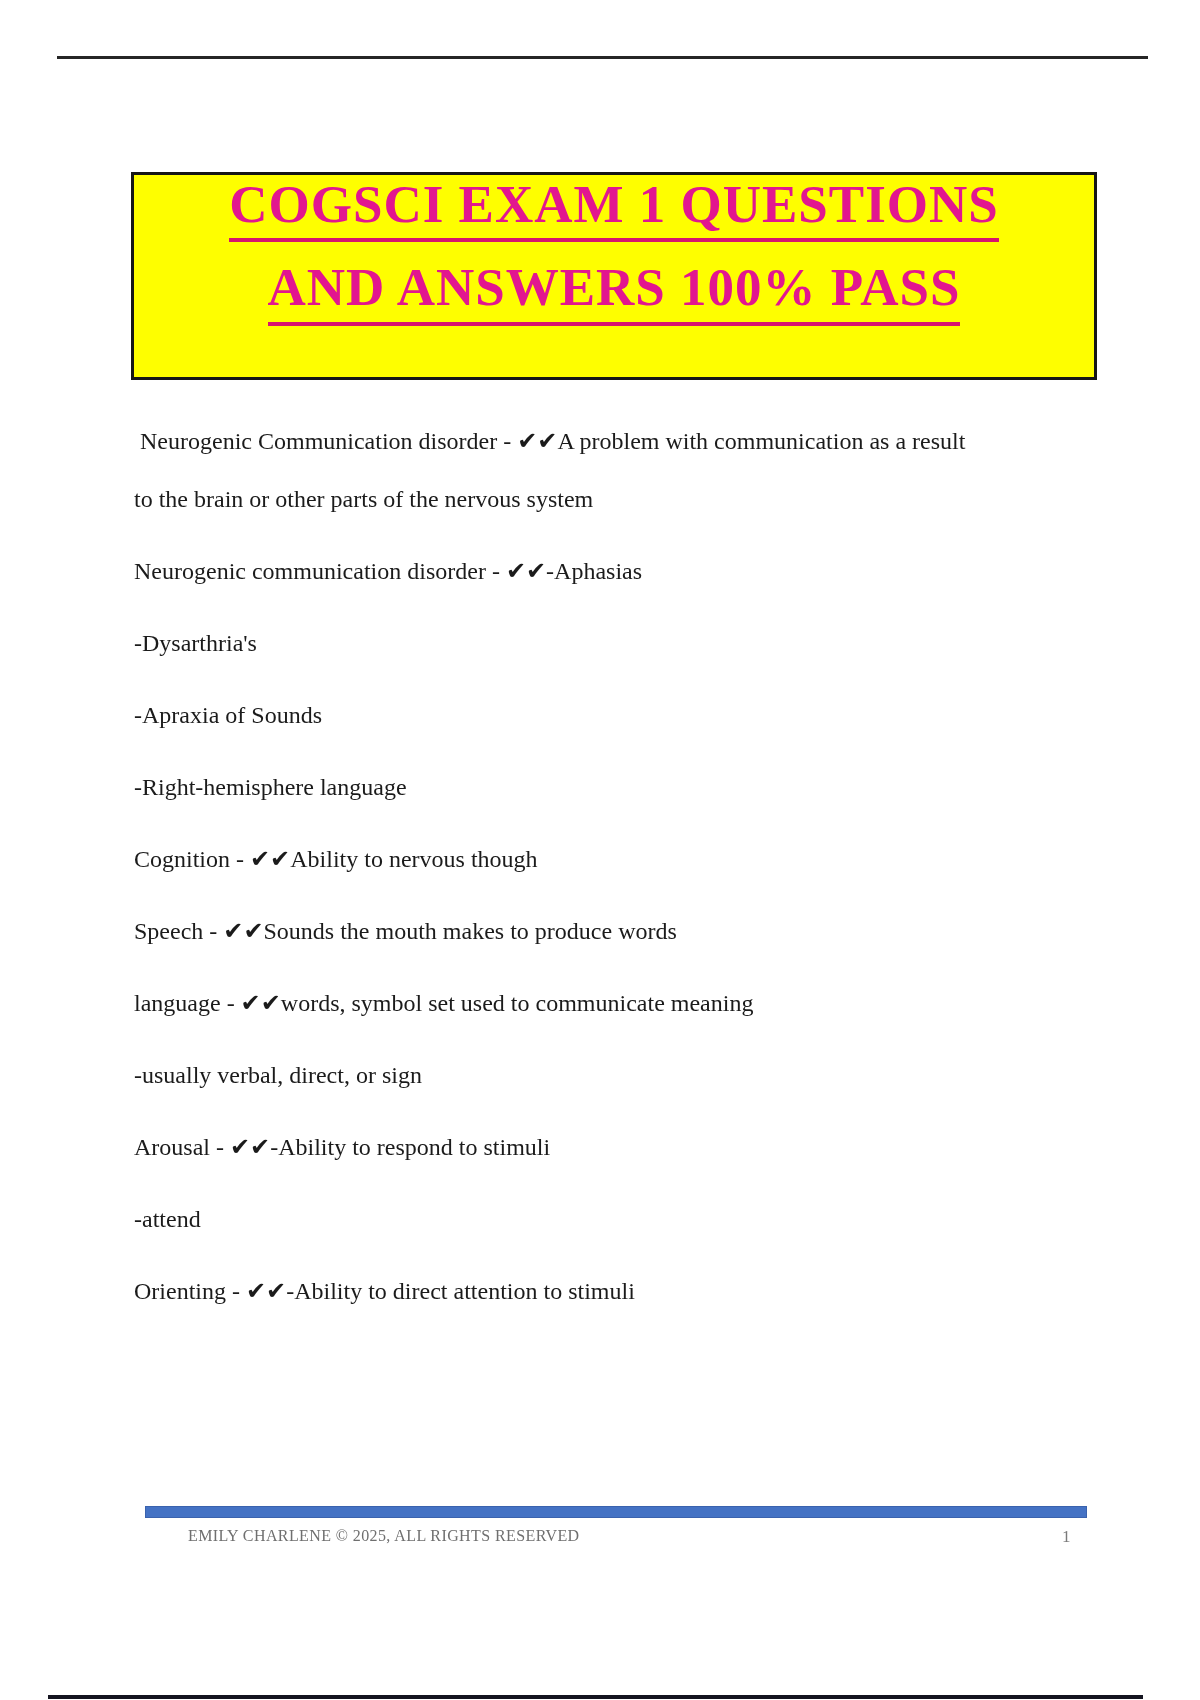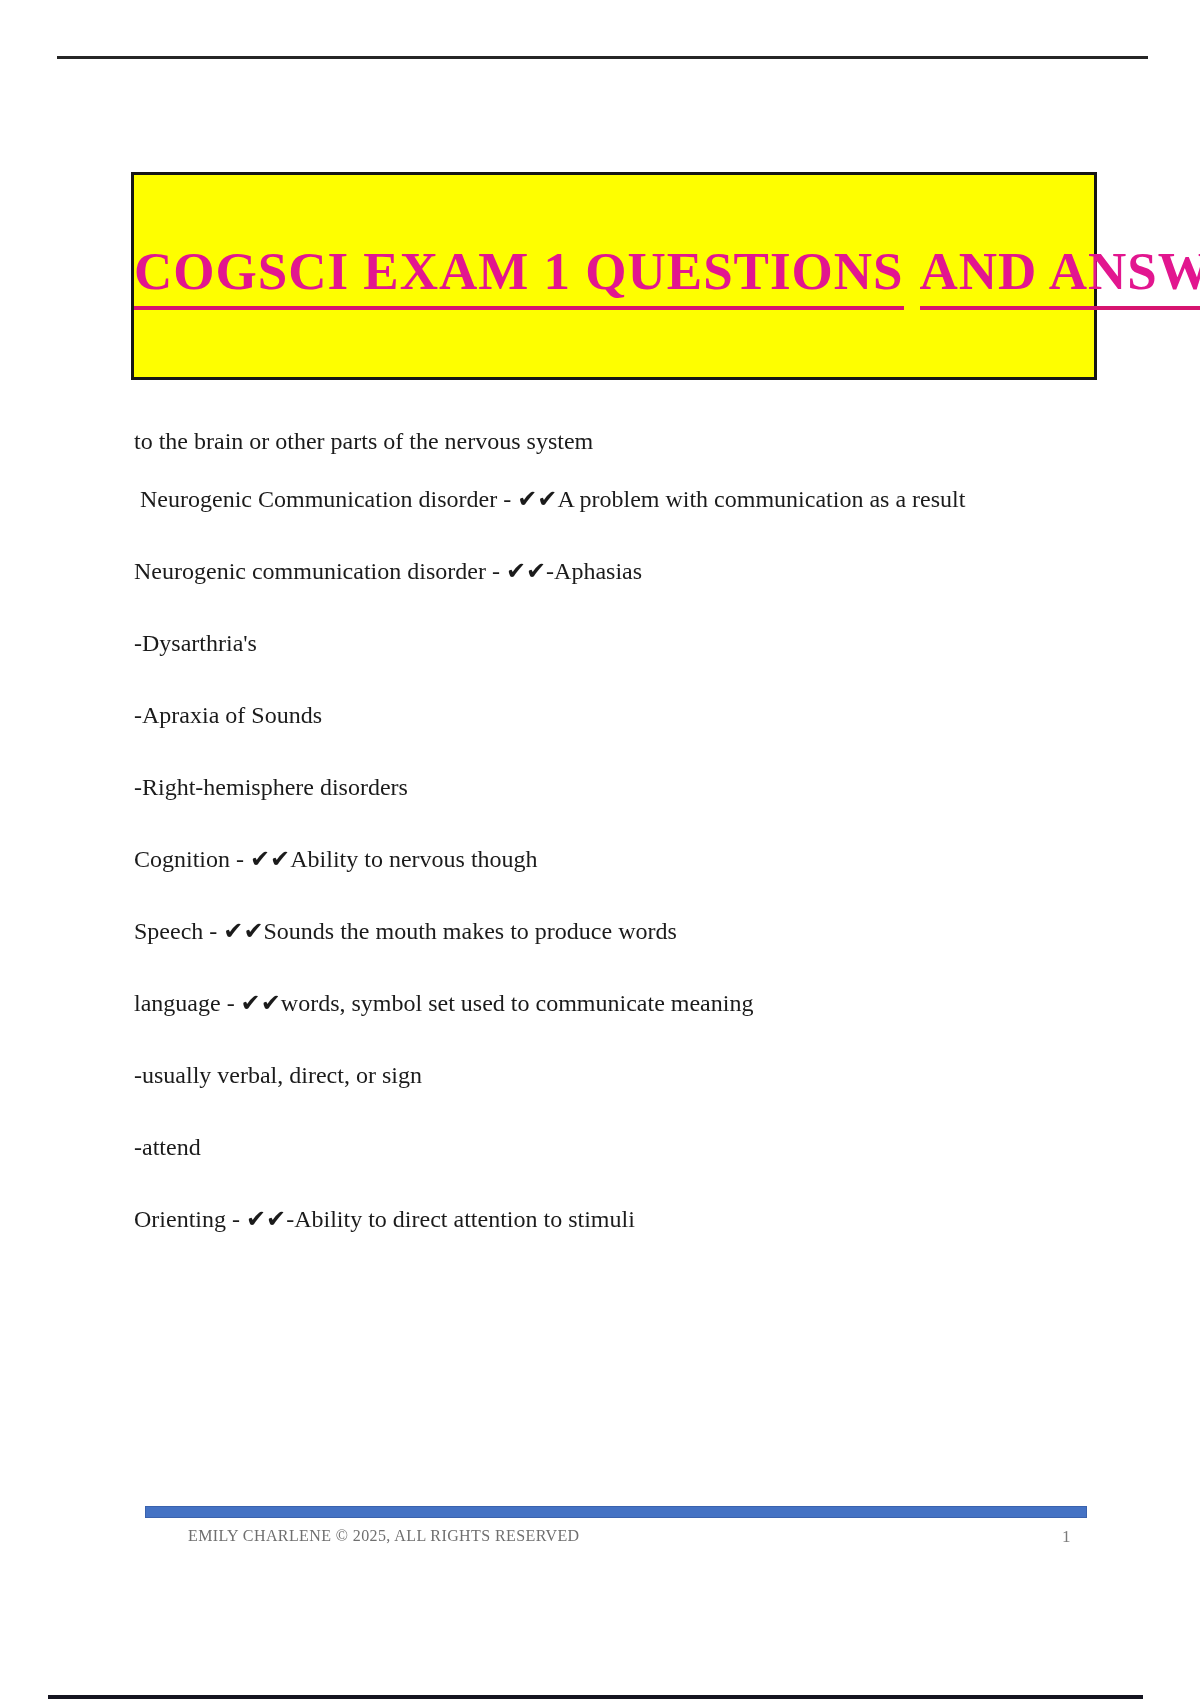--- a/index.html
+++ b/index.html
@@ -25,21 +25,21 @@
   .banner {
     position: absolute;
     left: 131px;
     top: 172px;
     width: 966px;
     height: 208px;
     box-sizing: border-box;
     border: 3px solid #161616;
     background: #fefe00;
     display: flex;
-    flex-direction: row;
+    flex-direction: column;
     align-items: center;
     justify-content: flex-start;
     gap: 16px;
   }
   .banner-line {
     display: inline-block;
     font-size: 53px;
     font-weight: bold;
     letter-spacing: 1px;
     color: #e2168f;
@@ -105,46 +105,49 @@
 
 <div class="top-rule"></div>
 
 <div class="banner">
   <span class="banner-line">COGSCI EXAM 1 QUESTIONS</span>
   <span class="banner-line">AND ANSWERS 100% PASS</span>
 </div>
 
 <div class="body-text">
   <p>
+    <span class="qa-line"> Neurogenic Communication disorder - ✔✔A problem with communication as a result</span>
     <span class="qa-line">to the brain or other parts of the nervous system</span>
-    <span class="qa-line"> Neurogenic Communication disorder - ✔✔A problem with communication as a result</span>
   </p>
   <p>
     <span class="qa-line">Neurogenic communication disorder - ✔✔-Aphasias</span>
   </p>
   <p>
     <span class="qa-line">-Dysarthria's</span>
   </p>
   <p>
     <span class="qa-line">-Apraxia of Sounds</span>
   </p>
   <p>
-    <span class="qa-line">-Right-hemisphere disorders</span>
+    <span class="qa-line">-Right-hemisphere language</span>
   </p>
   <p>
     <span class="qa-line">Cognition - ✔✔Ability to nervous though</span>
   </p>
   <p>
     <span class="qa-line">Speech - ✔✔Sounds the mouth makes to produce words</span>
   </p>
   <p>
     <span class="qa-line">language - ✔✔words, symbol set used to communicate meaning</span>
   </p>
   <p>
     <span class="qa-line">-usually verbal, direct, or sign</span>
+  </p>
+  <p>
+    <span class="qa-line">Arousal - ✔✔-Ability to respond to stimuli</span>
   </p>
   <p>
     <span class="qa-line">-attend</span>
   </p>
   <p>
     <span class="qa-line">Orienting - ✔✔-Ability to direct attention to stimuli</span>
   </p>
 </div>
 
 <div class="footer-bar"></div>

